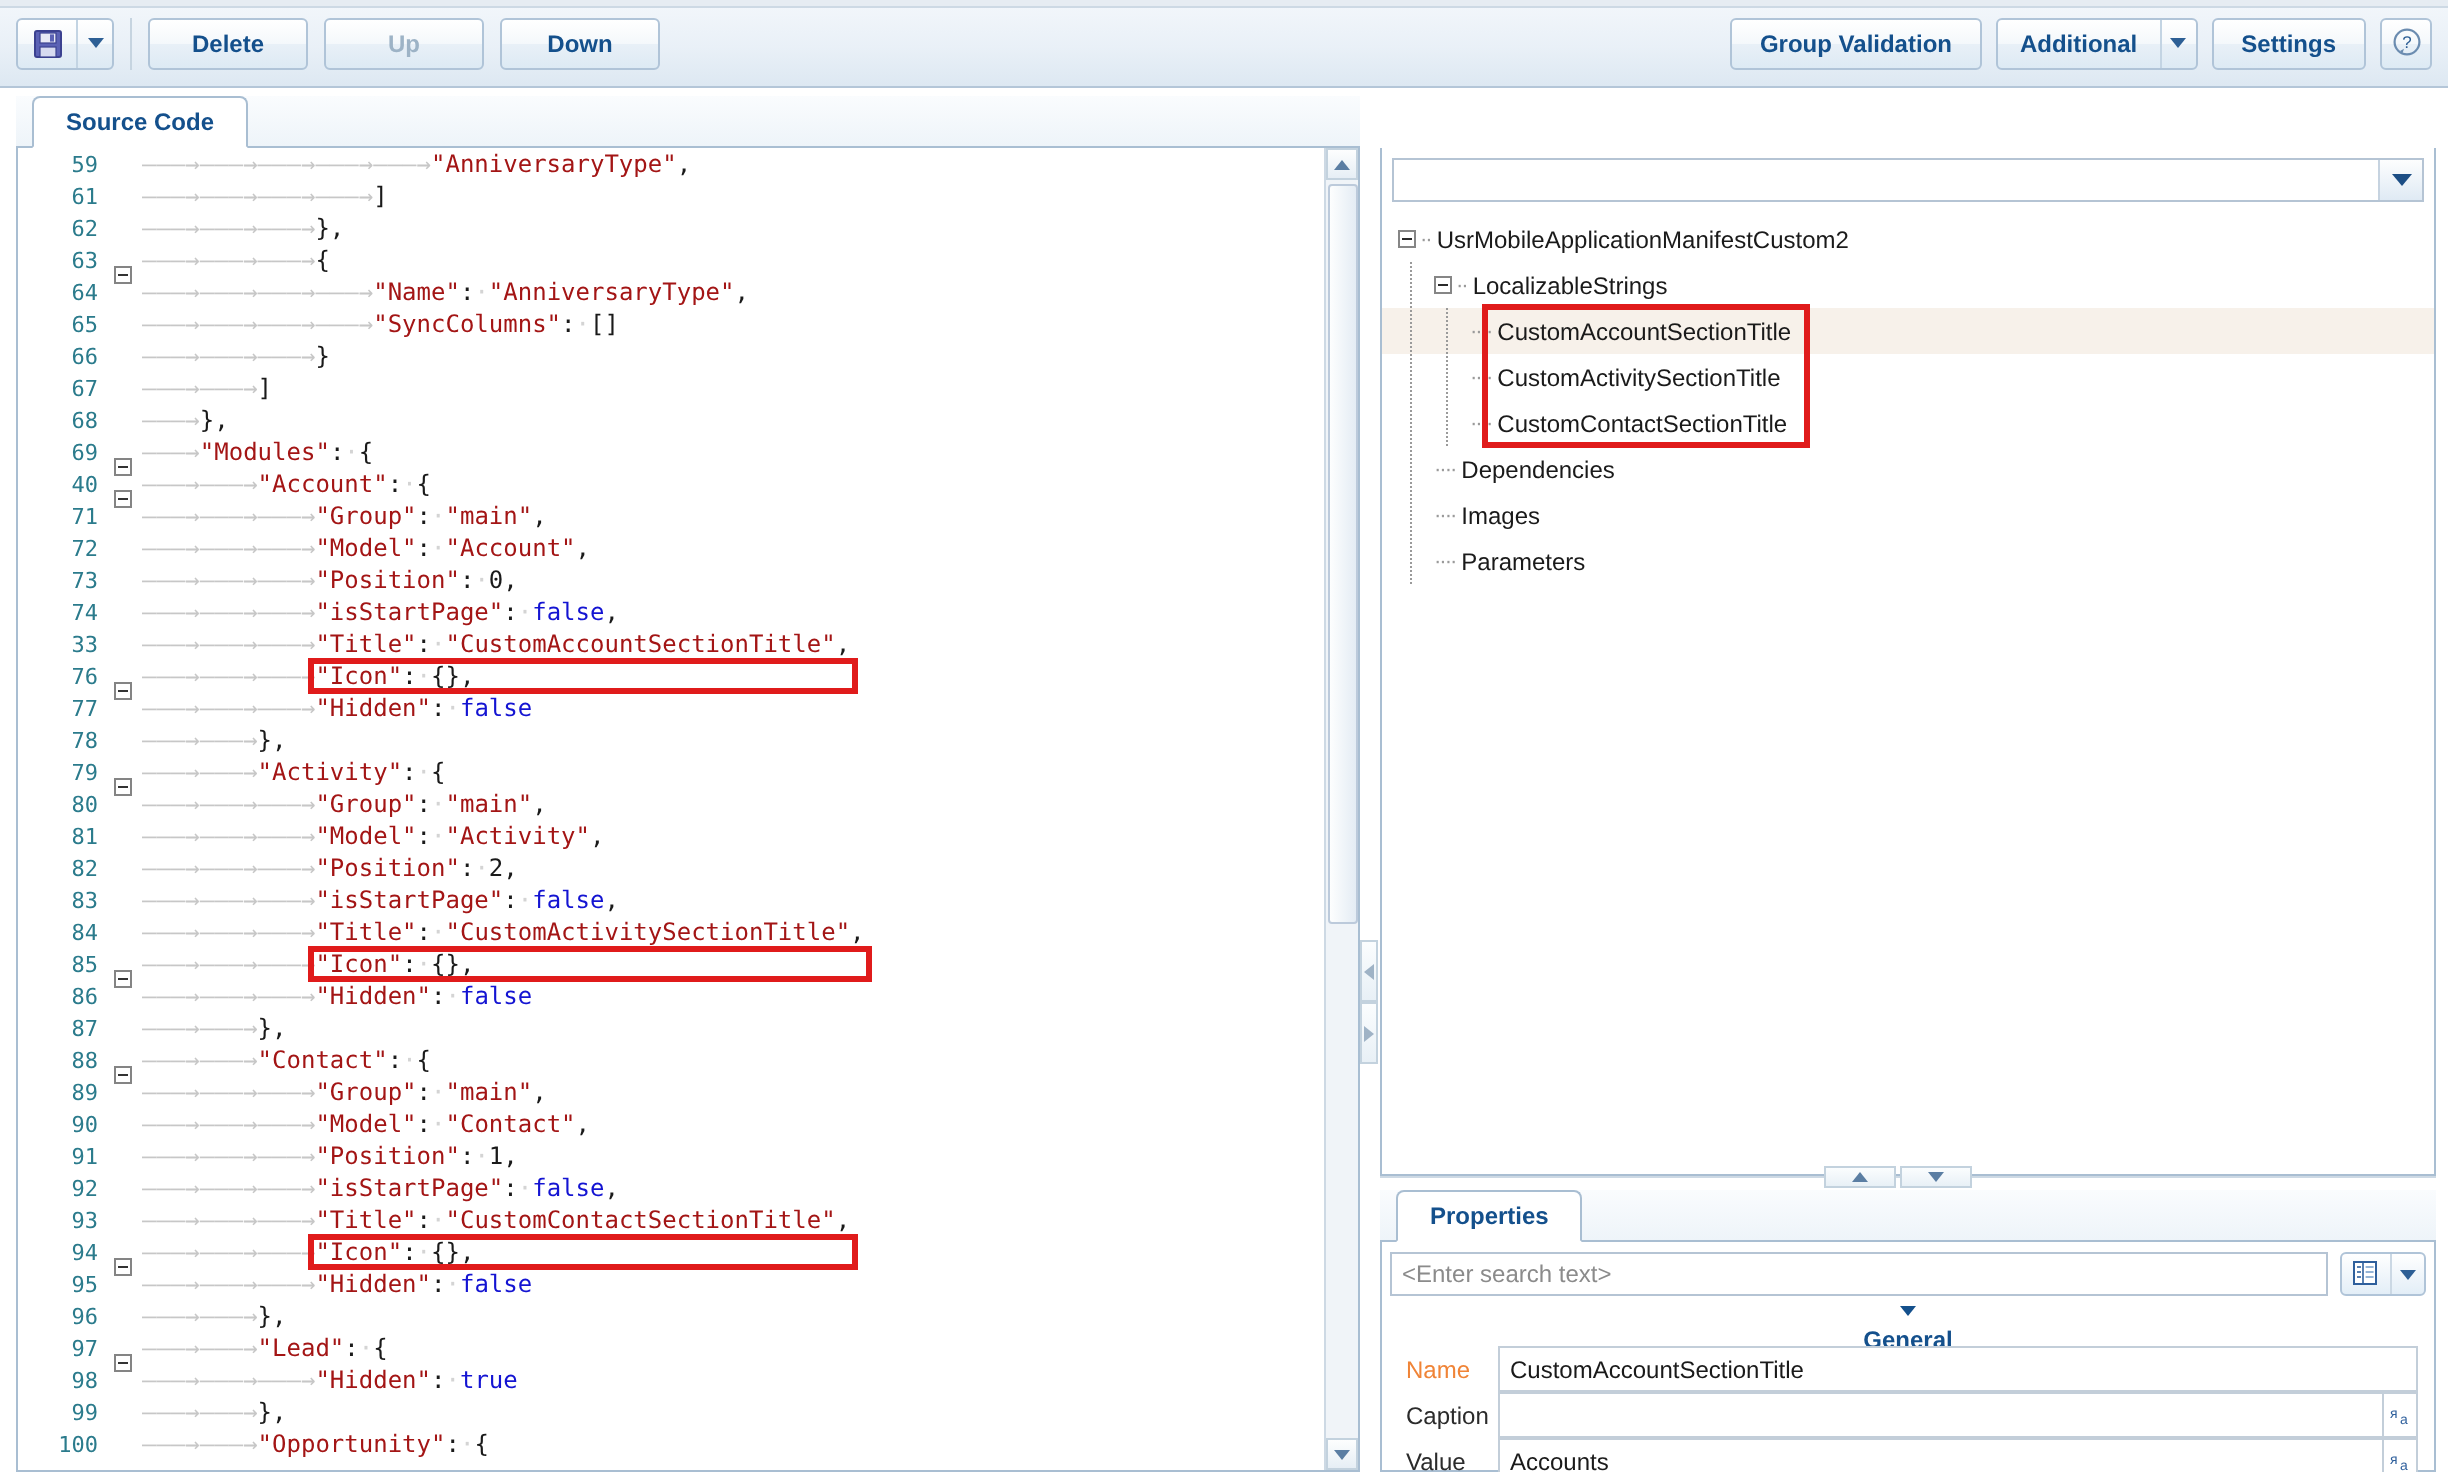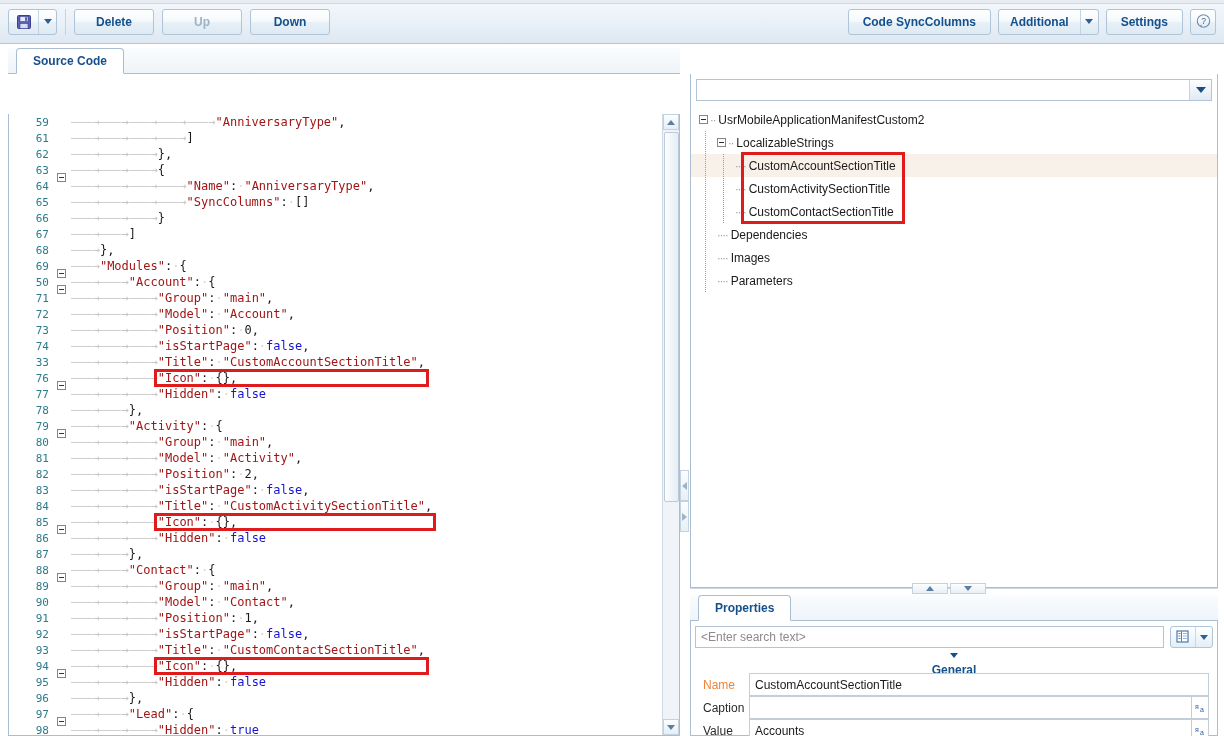--- a/index.html
+++ b/index.html
@@ -90,21 +90,20 @@
     background:#ffffff;
     border:1px solid #a9bed2; border-bottom:1px solid #ffffff;
     border-radius:4px 4px 0 0;
     color:#14508c; font-weight:bold; font-size:12px;
     cursor:pointer;
   }
   .panel-body {
     position:absolute; left:0; top:26px; right:0; bottom:0;
     border:1px solid #a9bed2; border-top:none; background:#0369a1;
     overflow:hidden;
-    margin-top:40px;
   }
 
   
   #code-area {
     position:absolute; left:0; top:0; right:17px; bottom:0;
     overflow:hidden; background:#fff;
     font-family:"DejaVu Sans Mono","Liberation Mono",monospace;
     font-size:12px;
   }
   .code-line { height:16px; display:flex; align-items:center; white-space:pre; }
@@ -260,21 +259,21 @@
       <div class="split-arrow">
         <span class="tri-down"></span>
       </div>
     </div>
     <div class="sep-v"></div>
     <div class="btn wide">Delete</div>
     <div class="btn wide disabled">Up</div>
     <div class="btn wide">Down</div>
   </div>
   <div class="tb-right">
-    <div class="btn">Code SyncColumns</div>
+    <div class="btn">Group Validation</div>
     <div class="btn-split">
       <span class="lbl">Additional</span>
       <span class="arw">
         <span class="tri-down"></span>
       </span>
     </div>
     <div class="btn">Settings</div>
     <div class="help-btn">
       <svg width="17" height="17" viewBox="0 0 17 17">
         <circle cx="8.5" cy="8" r="6.2" fill="none" stroke="#6b8cb0" stroke-width="1.1"></circle>
@@ -294,21 +293,21 @@
         <div class="code-line"><div class="gutter">59</div><div class="foldcol"><span class="vline"></span></div><div class="codetext"><span class="ind">———→———→———→———→———→</span><span class="str">"AnniversaryType"</span><span class="pun">,</span></div></div>
         <div class="code-line"><div class="gutter">61</div><div class="foldcol"><span class="vline"></span></div><div class="codetext"><span class="ind">———→———→———→———→</span><span class="pun">]</span></div></div>
         <div class="code-line"><div class="gutter">62</div><div class="foldcol"><span class="vline"></span></div><div class="codetext"><span class="ind">———→———→———→</span><span class="pun">},</span></div></div>
         <div class="code-line"><div class="gutter">63</div><div class="foldcol"><span class="foldbox"></span></div><div class="codetext"><span class="ind">———→———→———→</span><span class="pun">{</span></div></div>
         <div class="code-line"><div class="gutter">64</div><div class="foldcol"><span class="vline"></span></div><div class="codetext"><span class="ind">———→———→———→———→</span><span class="str">"Name"</span><span class="pun">:</span><span class="dot">·</span><span class="str">"AnniversaryType"</span><span class="pun">,</span></div></div>
         <div class="code-line"><div class="gutter">65</div><div class="foldcol"><span class="vline"></span></div><div class="codetext"><span class="ind">———→———→———→———→</span><span class="str">"SyncColumns"</span><span class="pun">:</span><span class="dot">·</span><span class="pun">[]</span></div></div>
         <div class="code-line"><div class="gutter">66</div><div class="foldcol"><span class="vline"></span></div><div class="codetext"><span class="ind">———→———→———→</span><span class="pun">}</span></div></div>
         <div class="code-line"><div class="gutter">67</div><div class="foldcol"><span class="vline"></span></div><div class="codetext"><span class="ind">———→———→</span><span class="pun">]</span></div></div>
         <div class="code-line"><div class="gutter">68</div><div class="foldcol"><span class="vline"></span></div><div class="codetext"><span class="ind">———→</span><span class="pun">},</span></div></div>
         <div class="code-line"><div class="gutter">69</div><div class="foldcol"><span class="foldbox"></span></div><div class="codetext"><span class="ind">———→</span><span class="str">"Modules"</span><span class="pun">:</span><span class="dot">·</span><span class="pun">{</span></div></div>
-        <div class="code-line"><div class="gutter">50</div><div class="foldcol"><span class="foldbox"></span></div><div class="codetext"><span class="ind">———→———→</span><span class="str">"Account"</span><span class="pun">:</span><span class="dot">·</span><span class="pun">{</span></div></div>
+        <div class="code-line"><div class="gutter">40</div><div class="foldcol"><span class="foldbox"></span></div><div class="codetext"><span class="ind">———→———→</span><span class="str">"Account"</span><span class="pun">:</span><span class="dot">·</span><span class="pun">{</span></div></div>
         <div class="code-line"><div class="gutter">71</div><div class="foldcol"><span class="vline"></span></div><div class="codetext"><span class="ind">———→———→———→</span><span class="str">"Group"</span><span class="pun">:</span><span class="dot">·</span><span class="str">"main"</span><span class="pun">,</span></div></div>
         <div class="code-line"><div class="gutter">72</div><div class="foldcol"><span class="vline"></span></div><div class="codetext"><span class="ind">———→———→———→</span><span class="str">"Model"</span><span class="pun">:</span><span class="dot">·</span><span class="str">"Account"</span><span class="pun">,</span></div></div>
         <div class="code-line"><div class="gutter">73</div><div class="foldcol"><span class="vline"></span></div><div class="codetext"><span class="ind">———→———→———→</span><span class="str">"Position"</span><span class="pun">:</span><span class="dot">·</span><span class="num">0</span><span class="pun">,</span></div></div>
         <div class="code-line"><div class="gutter">74</div><div class="foldcol"><span class="vline"></span></div><div class="codetext"><span class="ind">———→———→———→</span><span class="str">"isStartPage"</span><span class="pun">:</span><span class="dot">·</span><span class="bool">false</span><span class="pun">,</span></div></div>
         <div class="code-line"><div class="gutter">33</div><div class="foldcol"><span class="vline"></span></div><div class="codetext"><span class="ind">———→———→———→</span><span class="str">"Title"</span><span class="pun">:</span><span class="dot">·</span><span class="str">"CustomAccountSectionTitle"</span><span class="pun">,</span></div></div>
         <div class="code-line"><div class="gutter">76</div><div class="foldcol"><span class="foldbox"></span></div><div class="codetext"><span class="ind">———→———→———→</span><span class="str">"Icon"</span><span class="pun">:</span><span class="dot">·</span><span class="pun">{},</span></div></div>
         <div class="code-line"><div class="gutter">77</div><div class="foldcol"><span class="vline"></span></div><div class="codetext"><span class="ind">———→———→———→</span><span class="str">"Hidden"</span><span class="pun">:</span><span class="dot">·</span><span class="bool">false</span></div></div>
         <div class="code-line"><div class="gutter">78</div><div class="foldcol"><span class="vline"></span></div><div class="codetext"><span class="ind">———→———→</span><span class="pun">},</span></div></div>
         <div class="code-line"><div class="gutter">79</div><div class="foldcol"><span class="foldbox"></span></div><div class="codetext"><span class="ind">———→———→</span><span class="str">"Activity"</span><span class="pun">:</span><span class="dot">·</span><span class="pun">{</span></div></div>
         <div class="code-line"><div class="gutter">80</div><div class="foldcol"><span class="vline"></span></div><div class="codetext"><span class="ind">———→———→———→</span><span class="str">"Group"</span><span class="pun">:</span><span class="dot">·</span><span class="str">"main"</span><span class="pun">,</span></div></div>

